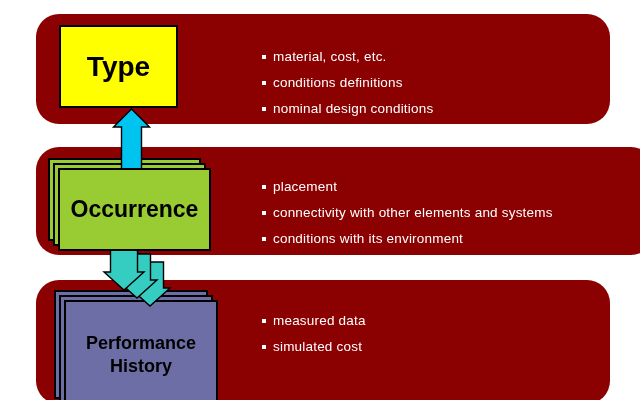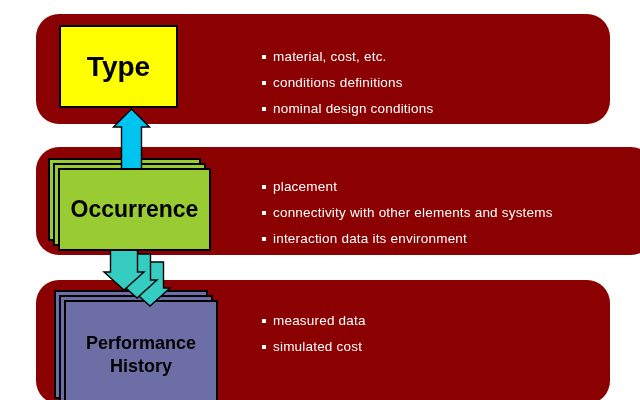--- a/index.html
+++ b/index.html
@@ -91,21 +91,21 @@
       <li>
         <span class="sq"></span>
         <span>placement</span>
       </li>
       <li>
         <span class="sq"></span>
         <span>connectivity with other elements and systems</span>
       </li>
       <li>
         <span class="sq"></span>
-        <span>interaction data its environment</span>
+        <span>conditions with its environment</span>
       </li>
     </ul>
   </div>
 
   <div class="panel" id="panel-performance">
     <ul class="bullets">
       <li>
         <span class="sq"></span>
         <span>measured data</span>
       </li>

